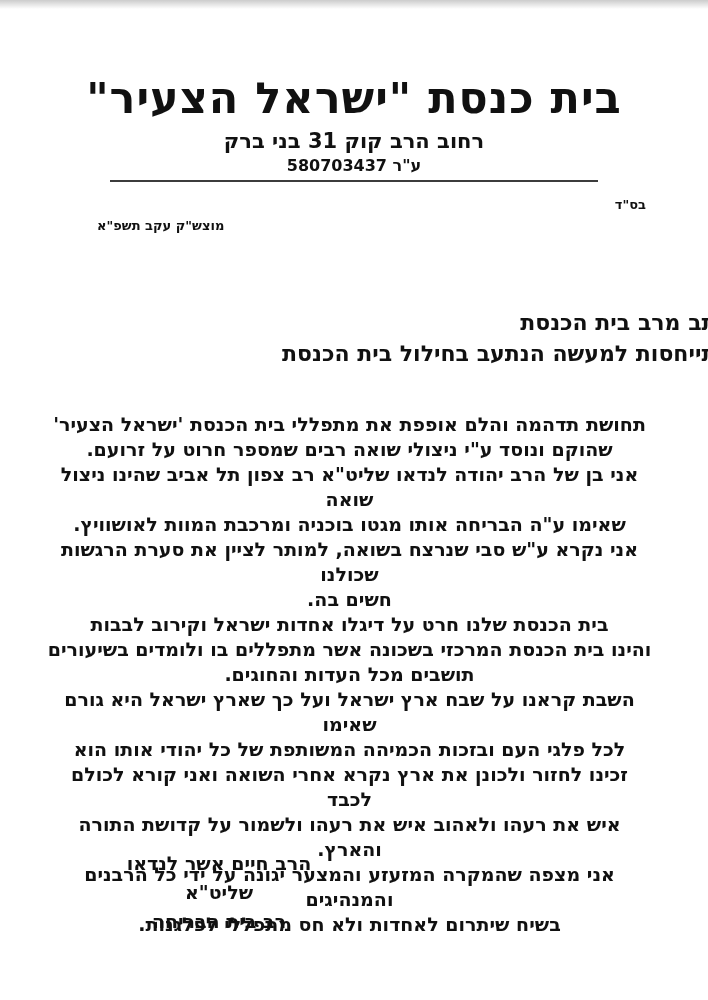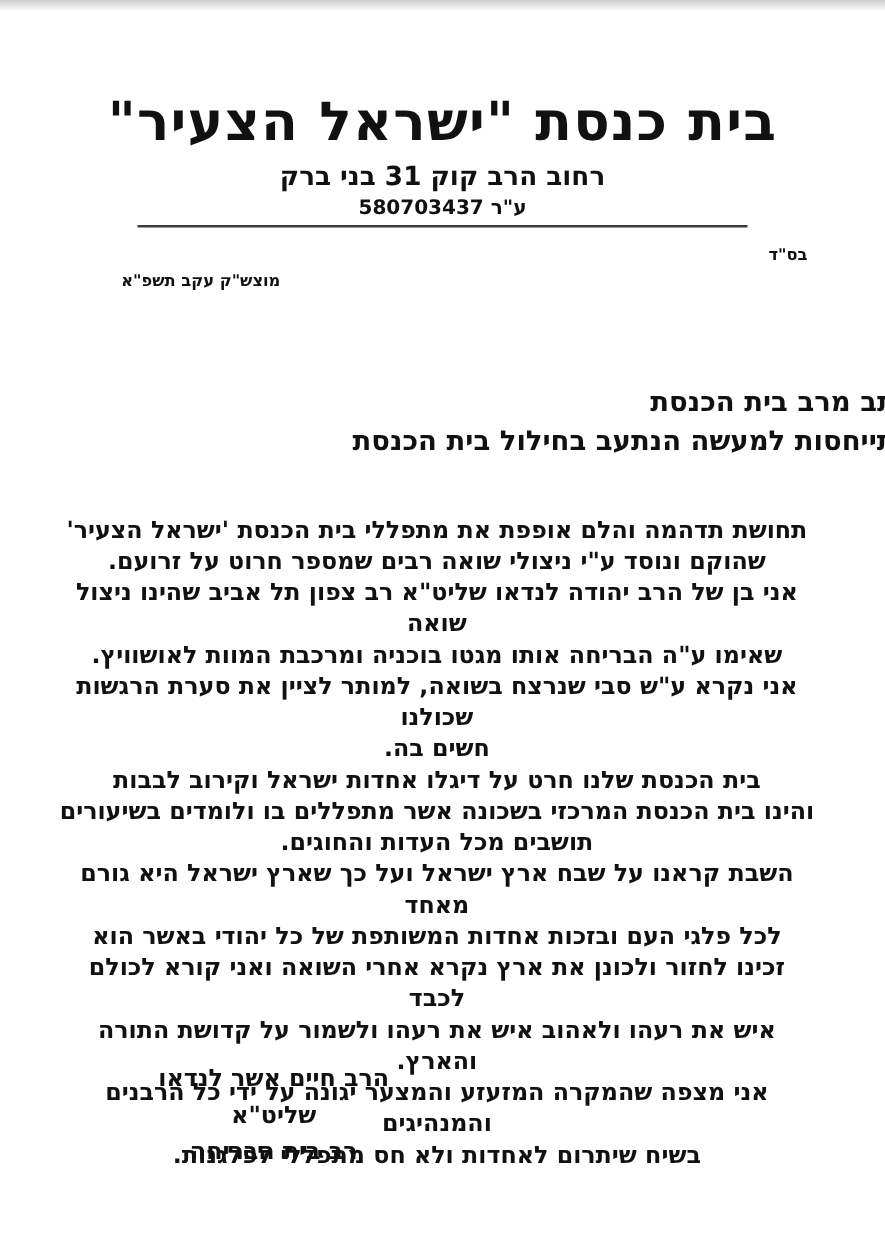--- a/index.html
+++ b/index.html
@@ -128,22 +128,22 @@
   <div class="letter-body">
     <div>תחושת תדהמה והלם אופפת את מתפללי בית הכנסת 'ישראל הצעיר'</div>
     <div>שהוקם ונוסד ע"י ניצולי שואה רבים שמספר חרוט על זרועם.</div>
     <div>אני בן של הרב יהודה לנדאו שליט"א רב צפון תל אביב שהינו ניצול שואה</div>
     <div>שאימו ע"ה הבריחה אותו מגטו בוכניה ומרכבת המוות לאושוויץ.</div>
     <div>אני נקרא ע"ש סבי שנרצח בשואה, למותר לציין את סערת הרגשות שכולנו</div>
     <div>חשים בה.</div>
     <div>בית הכנסת שלנו חרט על דיגלו אחדות ישראל וקירוב לבבות</div>
     <div>והינו בית הכנסת המרכזי בשכונה אשר מתפללים בו ולומדים בשיעורים</div>
     <div>תושבים מכל העדות והחוגים.</div>
-    <div>השבת קראנו על שבח ארץ ישראל ועל כך שארץ ישראל היא גורם מאחד</div>
-    <div>לכל פלגי העם ובזכות אחדות המשותפת של כל יהודי באשר הוא</div>
+    <div>השבת קראנו על שבח ארץ ישראל ועל כך שארץ ישראל היא גורם שאימו</div>
+    <div>לכל פלגי העם ובזכות הכמיהה המשותפת של כל יהודי אותו הוא</div>
     <div>זכינו לחזור ולכונן את ארץ נקרא אחרי השואה ואני קורא לכולם לכבד</div>
     <div>איש את רעהו ולאהוב איש את רעהו ולשמור על קדושת התורה והארץ.</div>
     <div>אני מצפה שהמקרה המזעזע והמצער יגונה על ידי כל הרבנים והמנהיגים</div>
     <div>בשיח שיתרום לאחדות ולא חס מתפללי לפלגנות.</div>
   </div>
 
   <div class="signature">
     <div>הרב חיים אשר לנדאו שליט"א</div>
     <div>רב בית הבריחה</div>
   </div>

